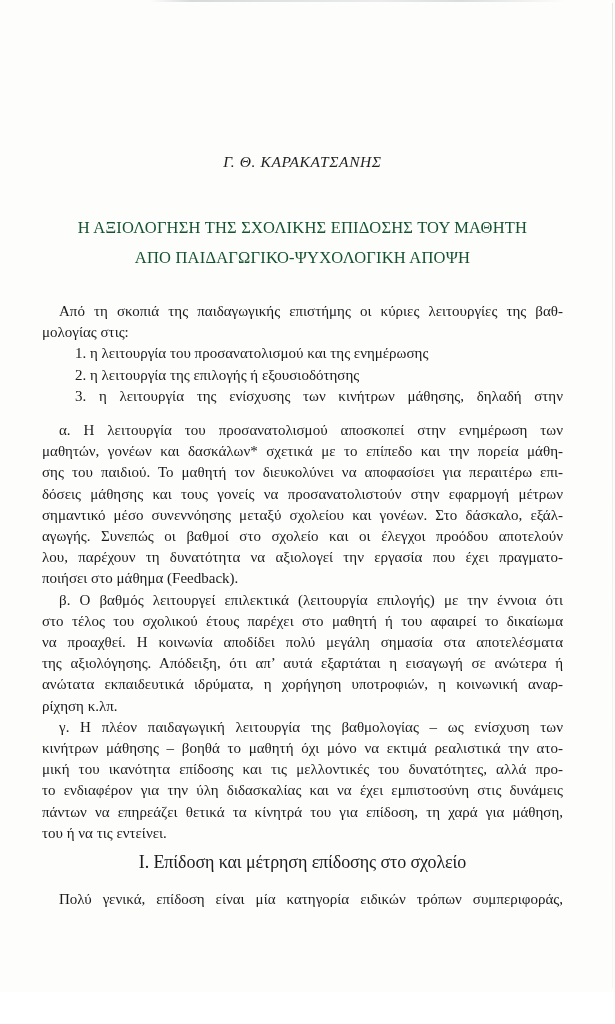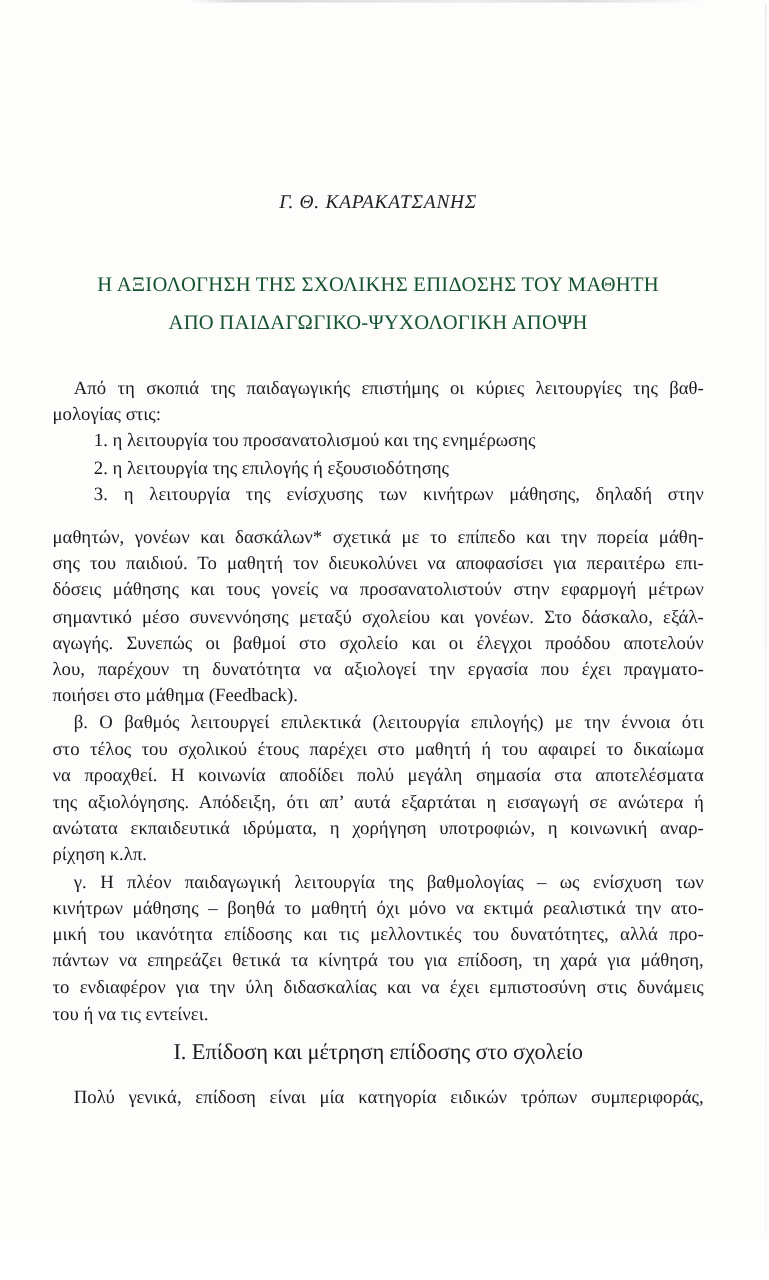--- a/index.html
+++ b/index.html
@@ -87,20 +87,21 @@
       <div class="ln last">μολογίας στις:</div>
     </div>
 
     <div class="ordered-list">
       <div class="ln last li">1. η λειτουργία του προσανατολισμού και της ενημέρωσης</div>
       <div class="ln last li">2. η λειτουργία της επιλογής ή εξουσιοδότησης</div>
       <div class="ln li">3. η λειτουργία της ενίσχυσης των κινήτρων μάθησης, δηλαδή στην</div>
     </div>
 
     <div class="para-a">
+      <div class="ln indent">α. Η λειτουργία του προσανατολισμού αποσκοπεί στην ενημέρωση των</div>
       <div class="ln">μαθητών, γονέων και δασκάλων* σχετικά με το επίπεδο και την πορεία μάθη-</div>
       <div class="ln">σης του παιδιού. Το μαθητή τον διευκολύνει να αποφασίσει για περαιτέρω επι-</div>
       <div class="ln">δόσεις μάθησης και τους γονείς να προσανατολιστούν στην εφαρμογή μέτρων</div>
       <div class="ln">σημαντικό μέσο συνεννόησης μεταξύ σχολείου και γονέων. Στο δάσκαλο, εξάλ-</div>
       <div class="ln">αγωγής. Συνεπώς οι βαθμοί στο σχολείο και οι έλεγχοι προόδου αποτελούν</div>
       <div class="ln">λου, παρέχουν τη δυνατότητα να αξιολογεί την εργασία που έχει πραγματο-</div>
       <div class="ln last">ποιήσει στο μάθημα (Feedback).</div>
     </div>
 
     <div class="para-b">
@@ -109,22 +110,22 @@
       <div class="ln">να προαχθεί. Η κοινωνία αποδίδει πολύ μεγάλη σημασία στα αποτελέσματα</div>
       <div class="ln">της αξιολόγησης. Απόδειξη, ότι απ’ αυτά εξαρτάται η εισαγωγή σε ανώτερα ή</div>
       <div class="ln">ανώτατα εκπαιδευτικά ιδρύματα, η χορήγηση υποτροφιών, η κοινωνική αναρ-</div>
       <div class="ln last">ρίχηση κ.λπ.</div>
     </div>
 
     <div class="para-c">
       <div class="ln indent">γ. Η πλέον παιδαγωγική λειτουργία της βαθμολογίας – ως ενίσχυση των</div>
       <div class="ln">κινήτρων μάθησης – βοηθά το μαθητή όχι μόνο να εκτιμά ρεαλιστικά την ατο-</div>
       <div class="ln">μική του ικανότητα επίδοσης και τις μελλοντικές του δυνατότητες, αλλά προ-</div>
+      <div class="ln">το ενδιαφέρον για την ύλη διδασκαλίας και να έχει εμπιστοσύνη στις δυνάμεις</div>
       <div class="ln">πάντων να επηρεάζει θετικά τα κίνητρά του για επίδοση, τη χαρά για μάθηση,</div>
-      <div class="ln">το ενδιαφέρον για την ύλη διδασκαλίας και να έχει εμπιστοσύνη στις δυνάμεις</div>
       <div class="ln last">του ή να τις εντείνει.</div>
     </div>
 
     <div class="section-heading">I. Επίδοση και μέτρηση επίδοσης στο σχολείο</div>
 
     <div class="closing">
       <div class="ln indent">Πολύ γενικά, επίδοση είναι μία κατηγορία ειδικών τρόπων συμπεριφοράς,</div>
     </div>
 
   </div>

